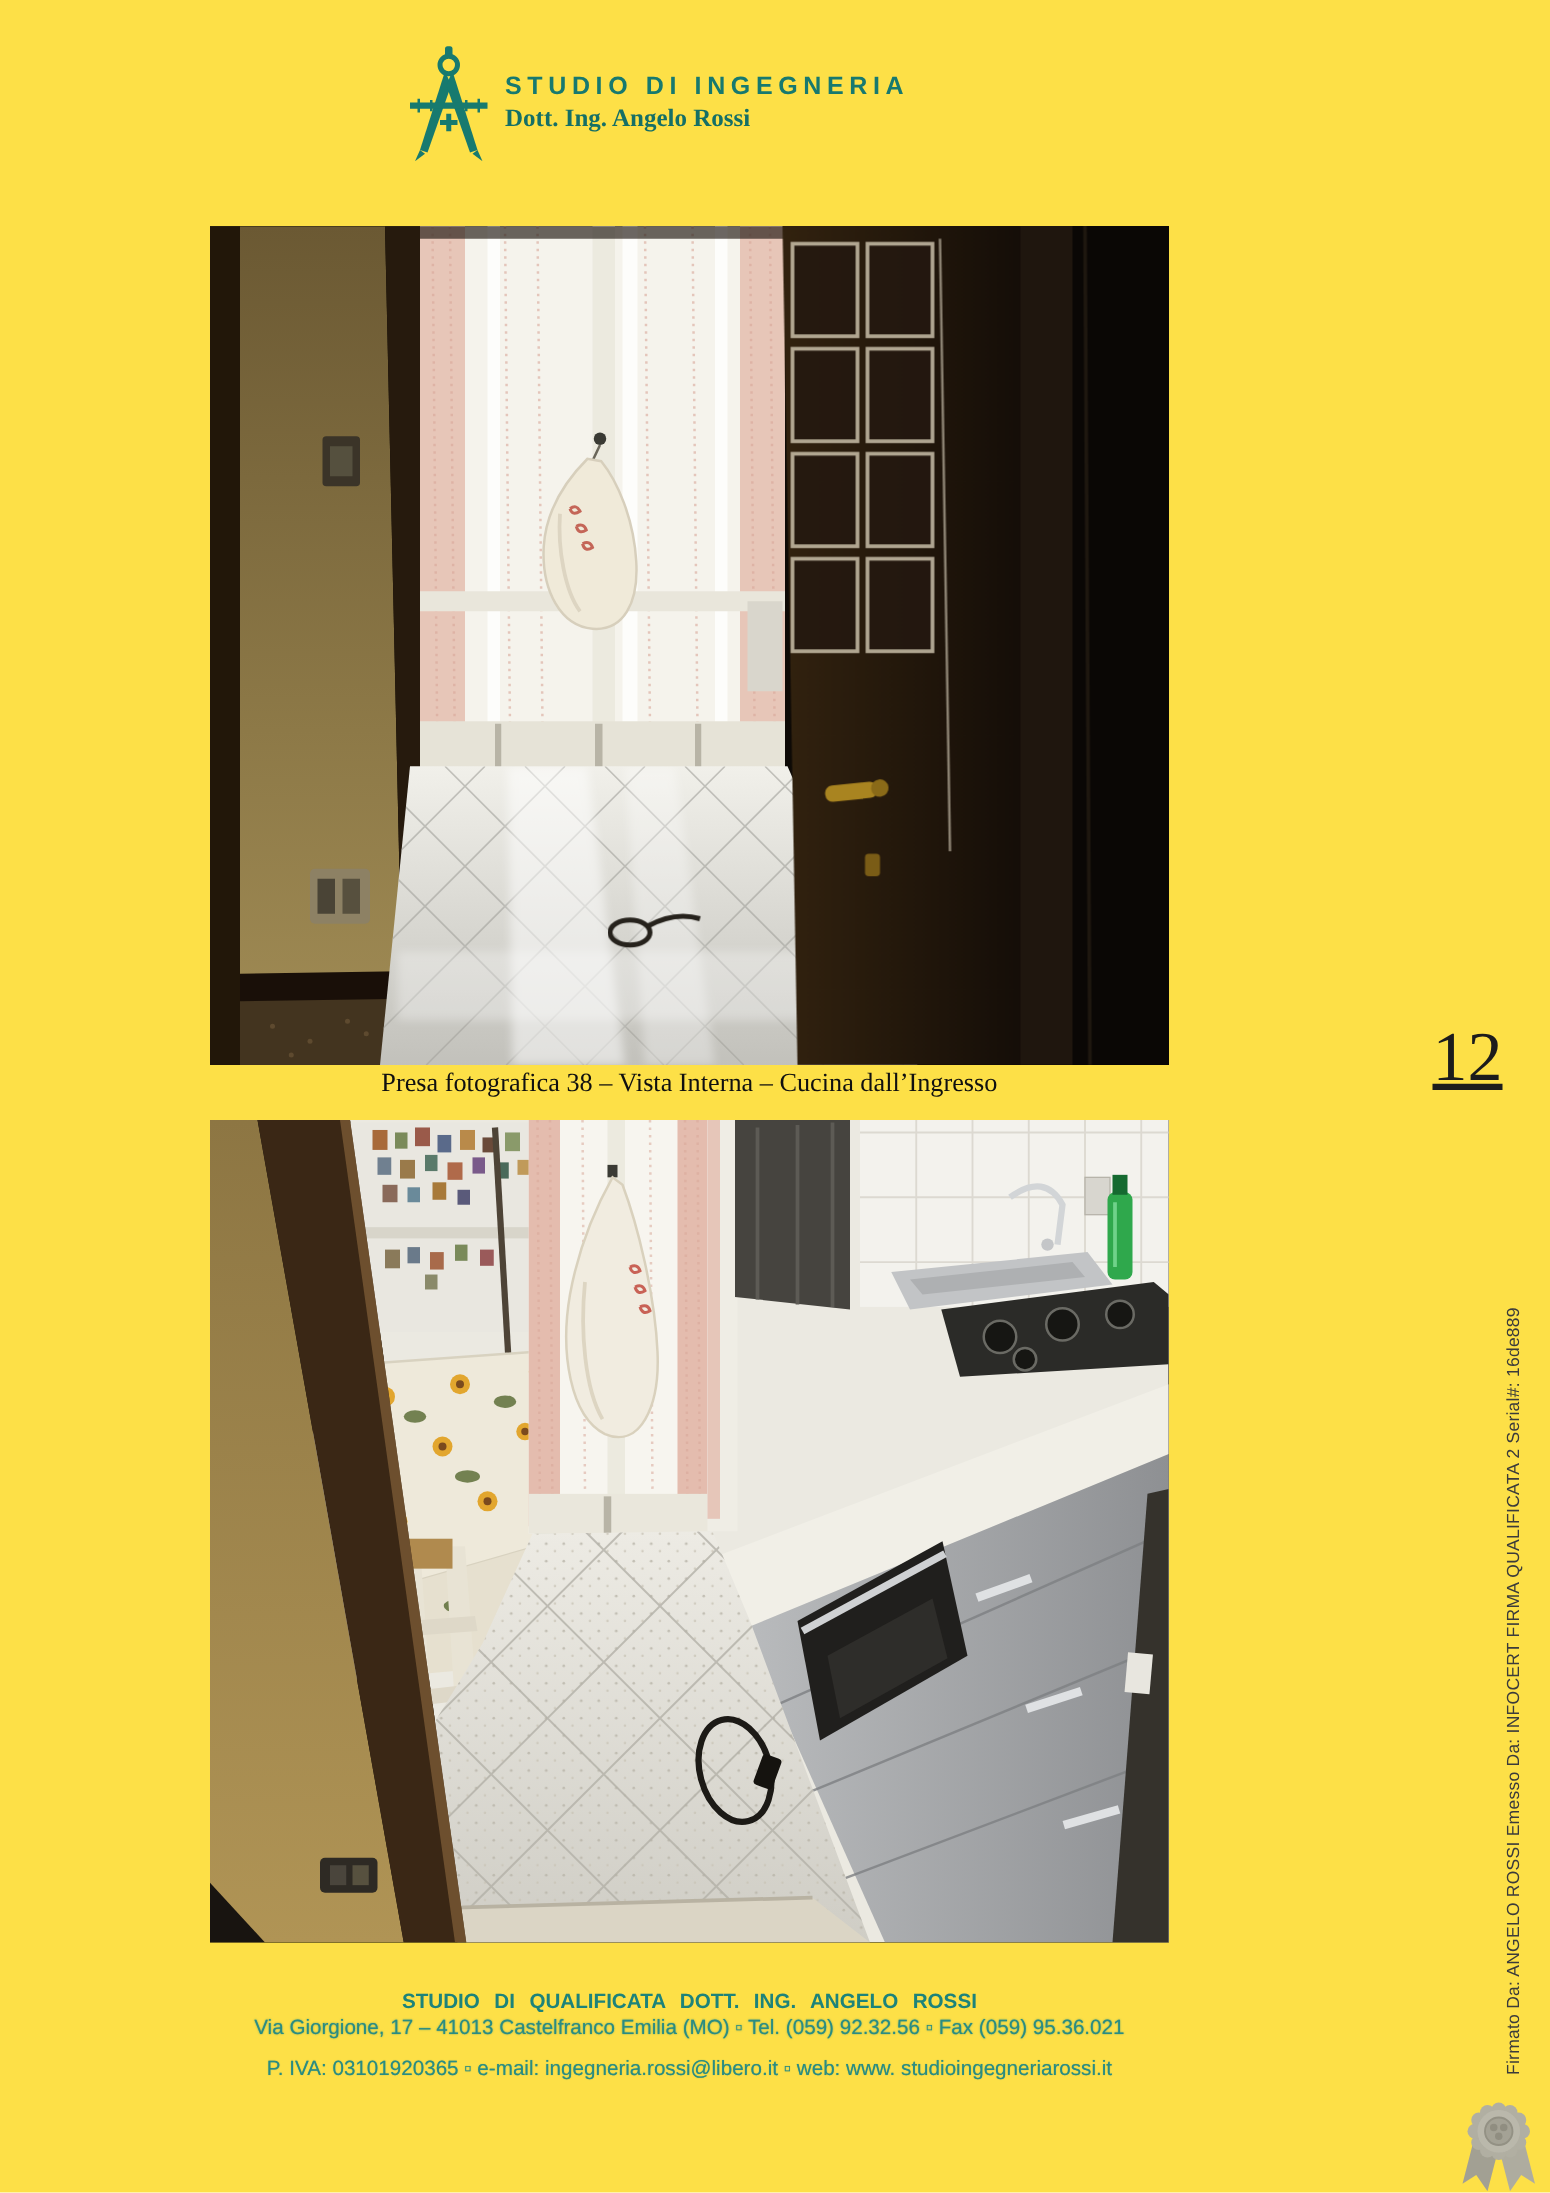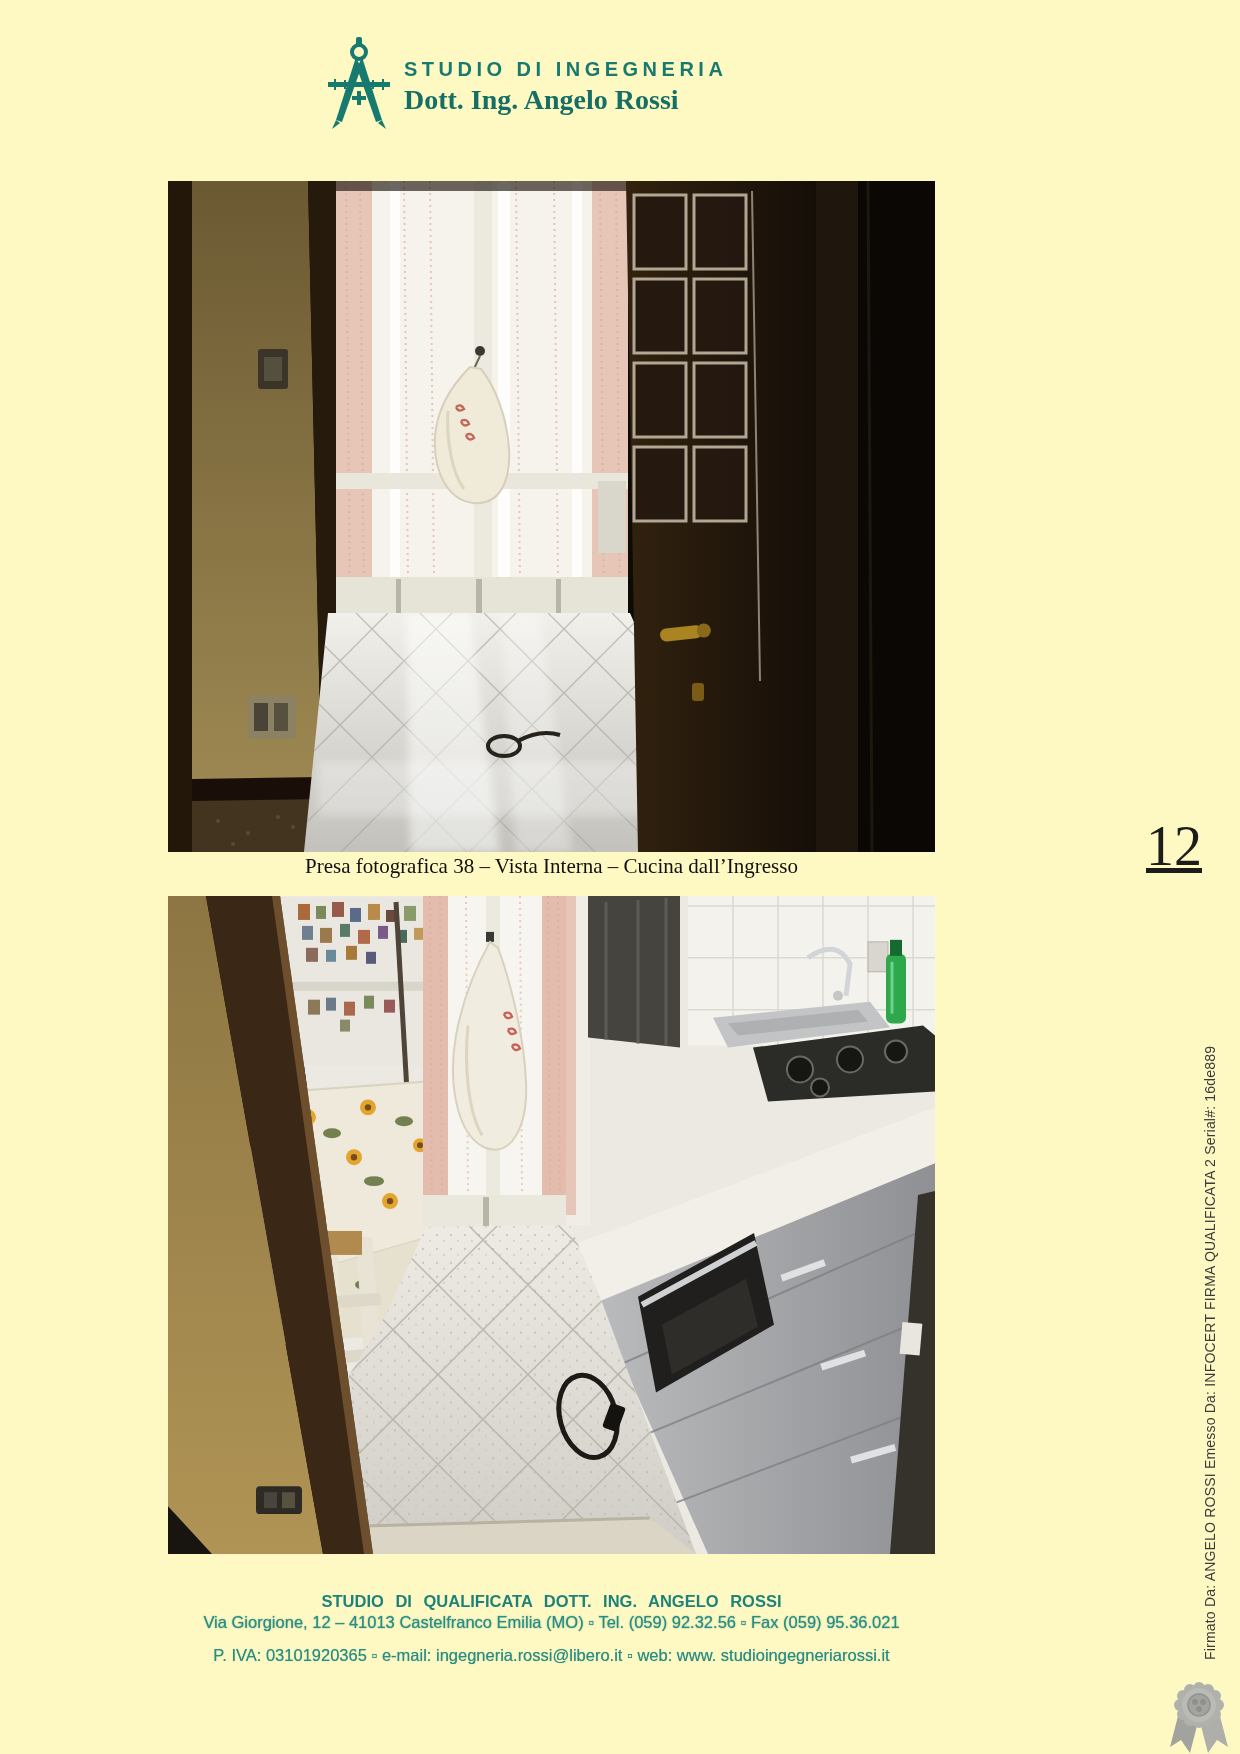--- a/index.html
+++ b/index.html
@@ -1,22 +1,22 @@
 <!DOCTYPE html>
 <html><head>
 <meta charset="utf-8">
 <style>
   html,body{margin:0;padding:0;background:#ffffff;}
-  .page{position:relative;width:1240px;height:1754px;background:#fef9c3;overflow:hidden;
+  .page{position:relative;width:1240px;height:1754px;background:#fde047;overflow:hidden;
         font-family:"Liberation Sans",sans-serif;}
   .abs{position:absolute;}
   
   .studio-line{left:404px;top:58px;font-size:20px;font-weight:bold;letter-spacing:4.5px;
     color:#17796f;font-family:"Liberation Sans",sans-serif;}
-  .name-line{left:404px;top:84px;font-size:28px;font-weight:bold;color:#156f66;
+  .name-line{left:404px;top:84px;font-size:20px;font-weight:bold;color:#156f66;
     font-family:"Liberation Serif",serif;}
   
   .photo{left:168px;width:767px;overflow:hidden;background:#14100b;}
   .photo svg{display:block;width:100%;height:100%;}
   #photo1{top:181px;height:671px;}
   #photo2{top:896px;height:658px;}
   .caption{left:168px;width:767px;text-align:center;color:#101010;
     font-family:"Liberation Serif",serif;font-size:21px;}
   #caption1{top:854px;}
   #caption2{top:1556px;}
@@ -420,21 +420,21 @@
       <rect x="88" y="592" width="46" height="28" rx="4" fill="#2e2a24"></rect>
       <rect x="96" y="598" width="13" height="16" fill="#4a453c"></rect>
       <rect x="114" y="598" width="13" height="16" fill="#57513f"></rect>
       <polygon points="0,612 44,660 0,660" fill="#181410"></polygon>
       <polygon points="38,0 112,0 205,660 155,660" fill="#3a2715"></polygon>
       <polygon points="104,0 112,0 205,660 196,660" fill="#7a5a35" opacity="0.8"></polygon>
     </svg>
   </div>
 
   <div class="abs foot" id="foot1">STUDIO DI QUALIFICATA DOTT. ING. ANGELO ROSSI</div>
-  <div class="abs foot" id="foot2">Via Giorgione, 12 – 41013 Castelfranco Emilia (MO) ▫ Tel. (059) 92.32.56 ▫ Fax (059) 95.36.021</div>
+  <div class="abs foot" id="foot2">Via Giorgione, 17 – 41013 Castelfranco Emilia (MO) ▫ Tel. (059) 92.32.56 ▫ Fax (059) 95.36.021</div>
   <div class="abs foot" id="foot3">P. IVA: 03101920365 ▫ e-mail: ingegneria.rossi@libero.it ▫ web: www. studioingegneriarossi.it</div>
 
   <div class="abs pagenum">12</div>
 
   <div class="abs vtext">Firmato Da: ANGELO ROSSI Emesso Da: INFOCERT FIRMA QUALIFICATA 2 Serial#: 16de889</div>
 
   <svg class="abs seal" viewBox="0 0 74 74">
     <g opacity="0.92">
       <polygon points="16,36 36,42 28,73 19,60 8,67" fill="#9b9b9b"></polygon>
       <polygon points="58,36 38,42 46,73 55,60 66,67" fill="#a8a8a8"></polygon>

